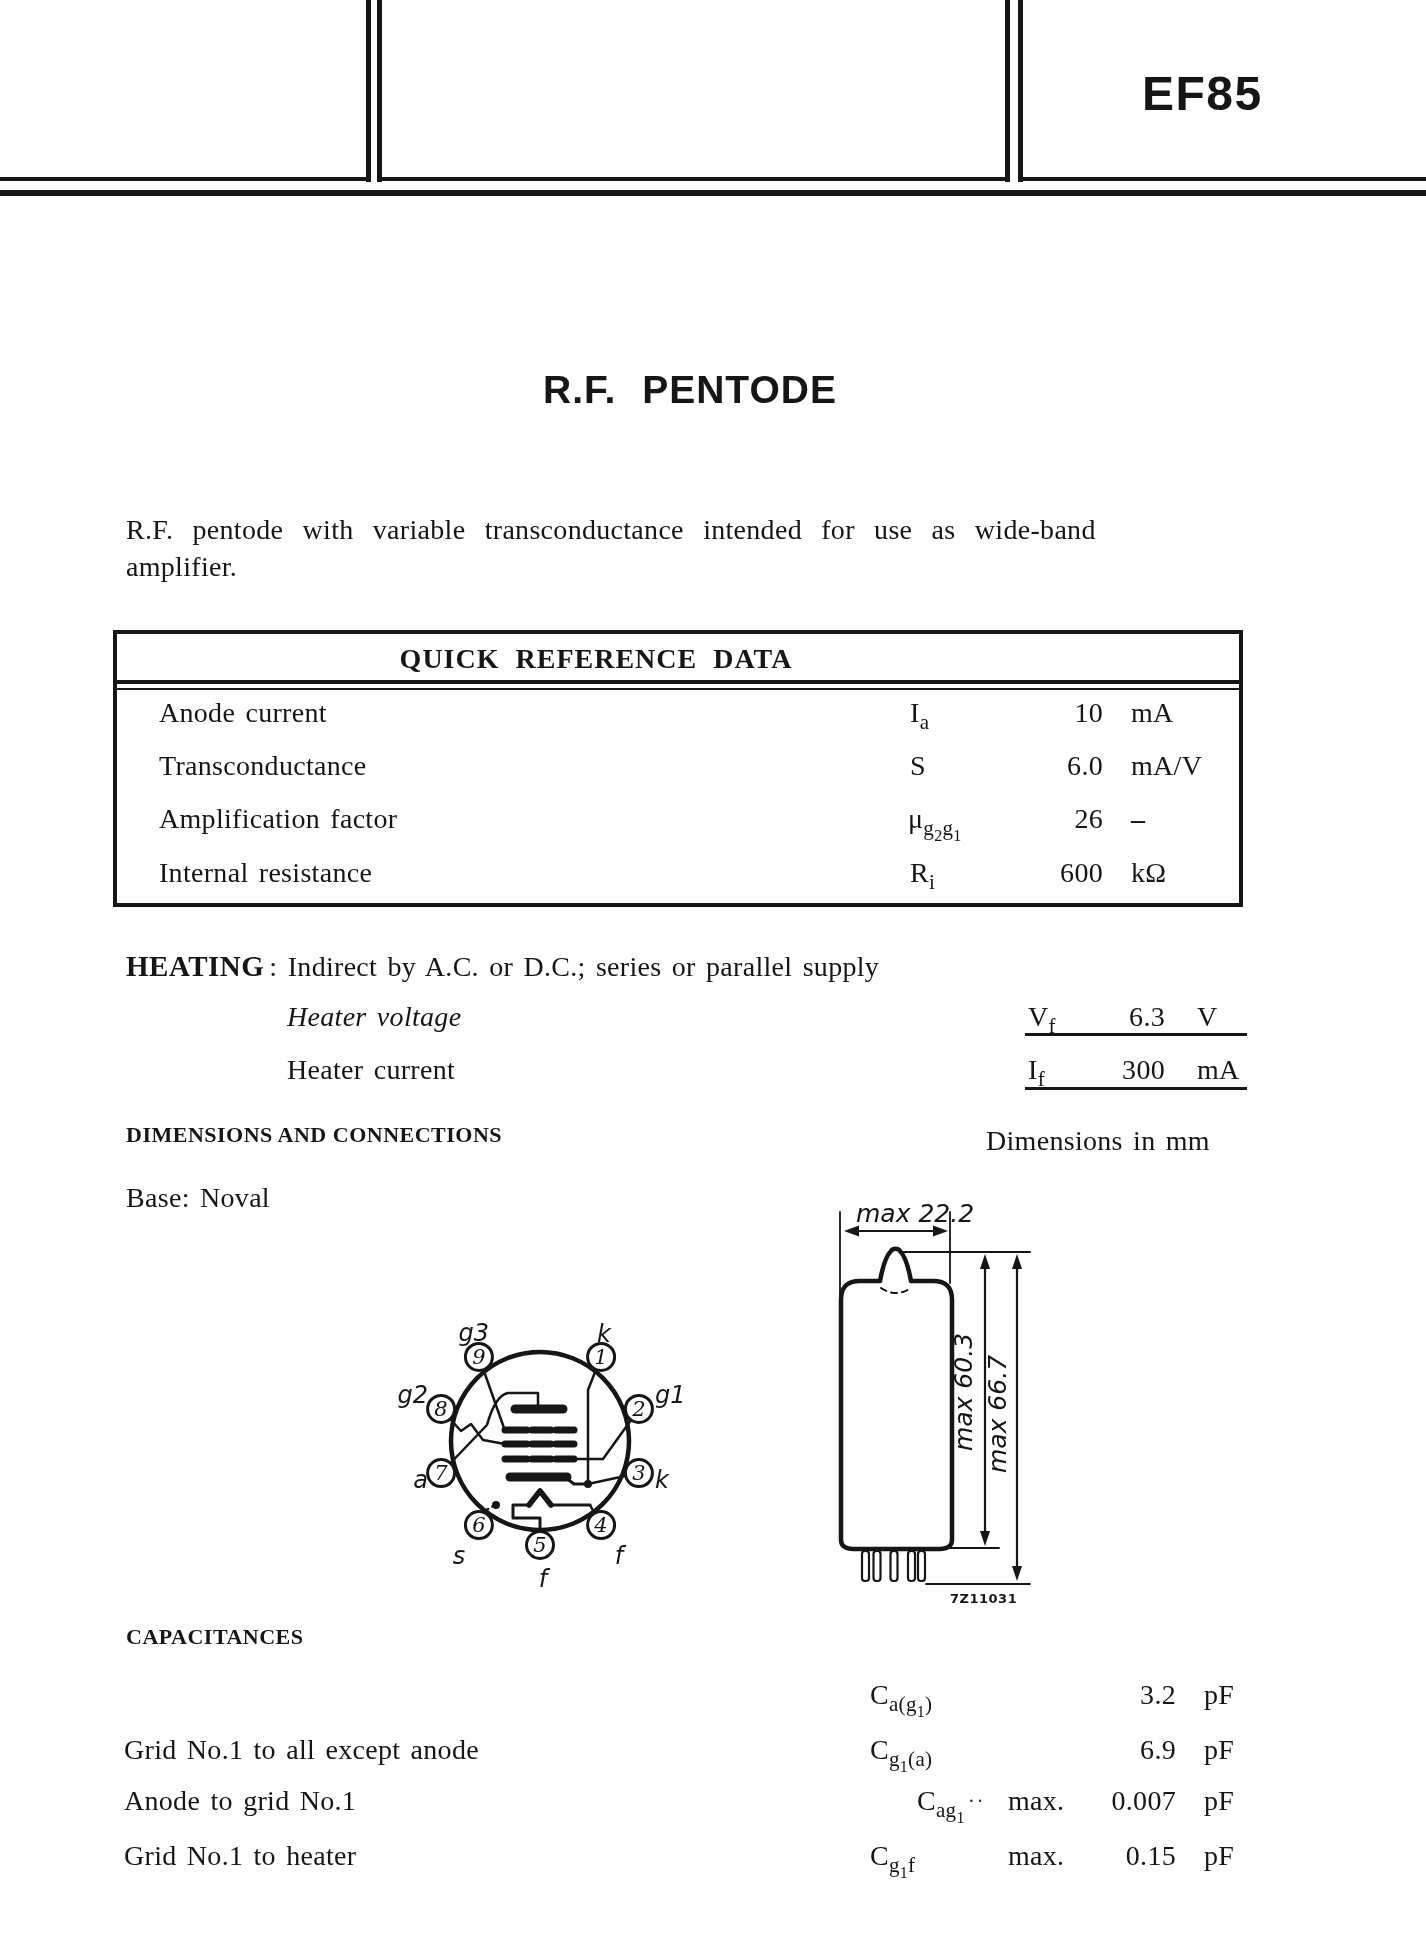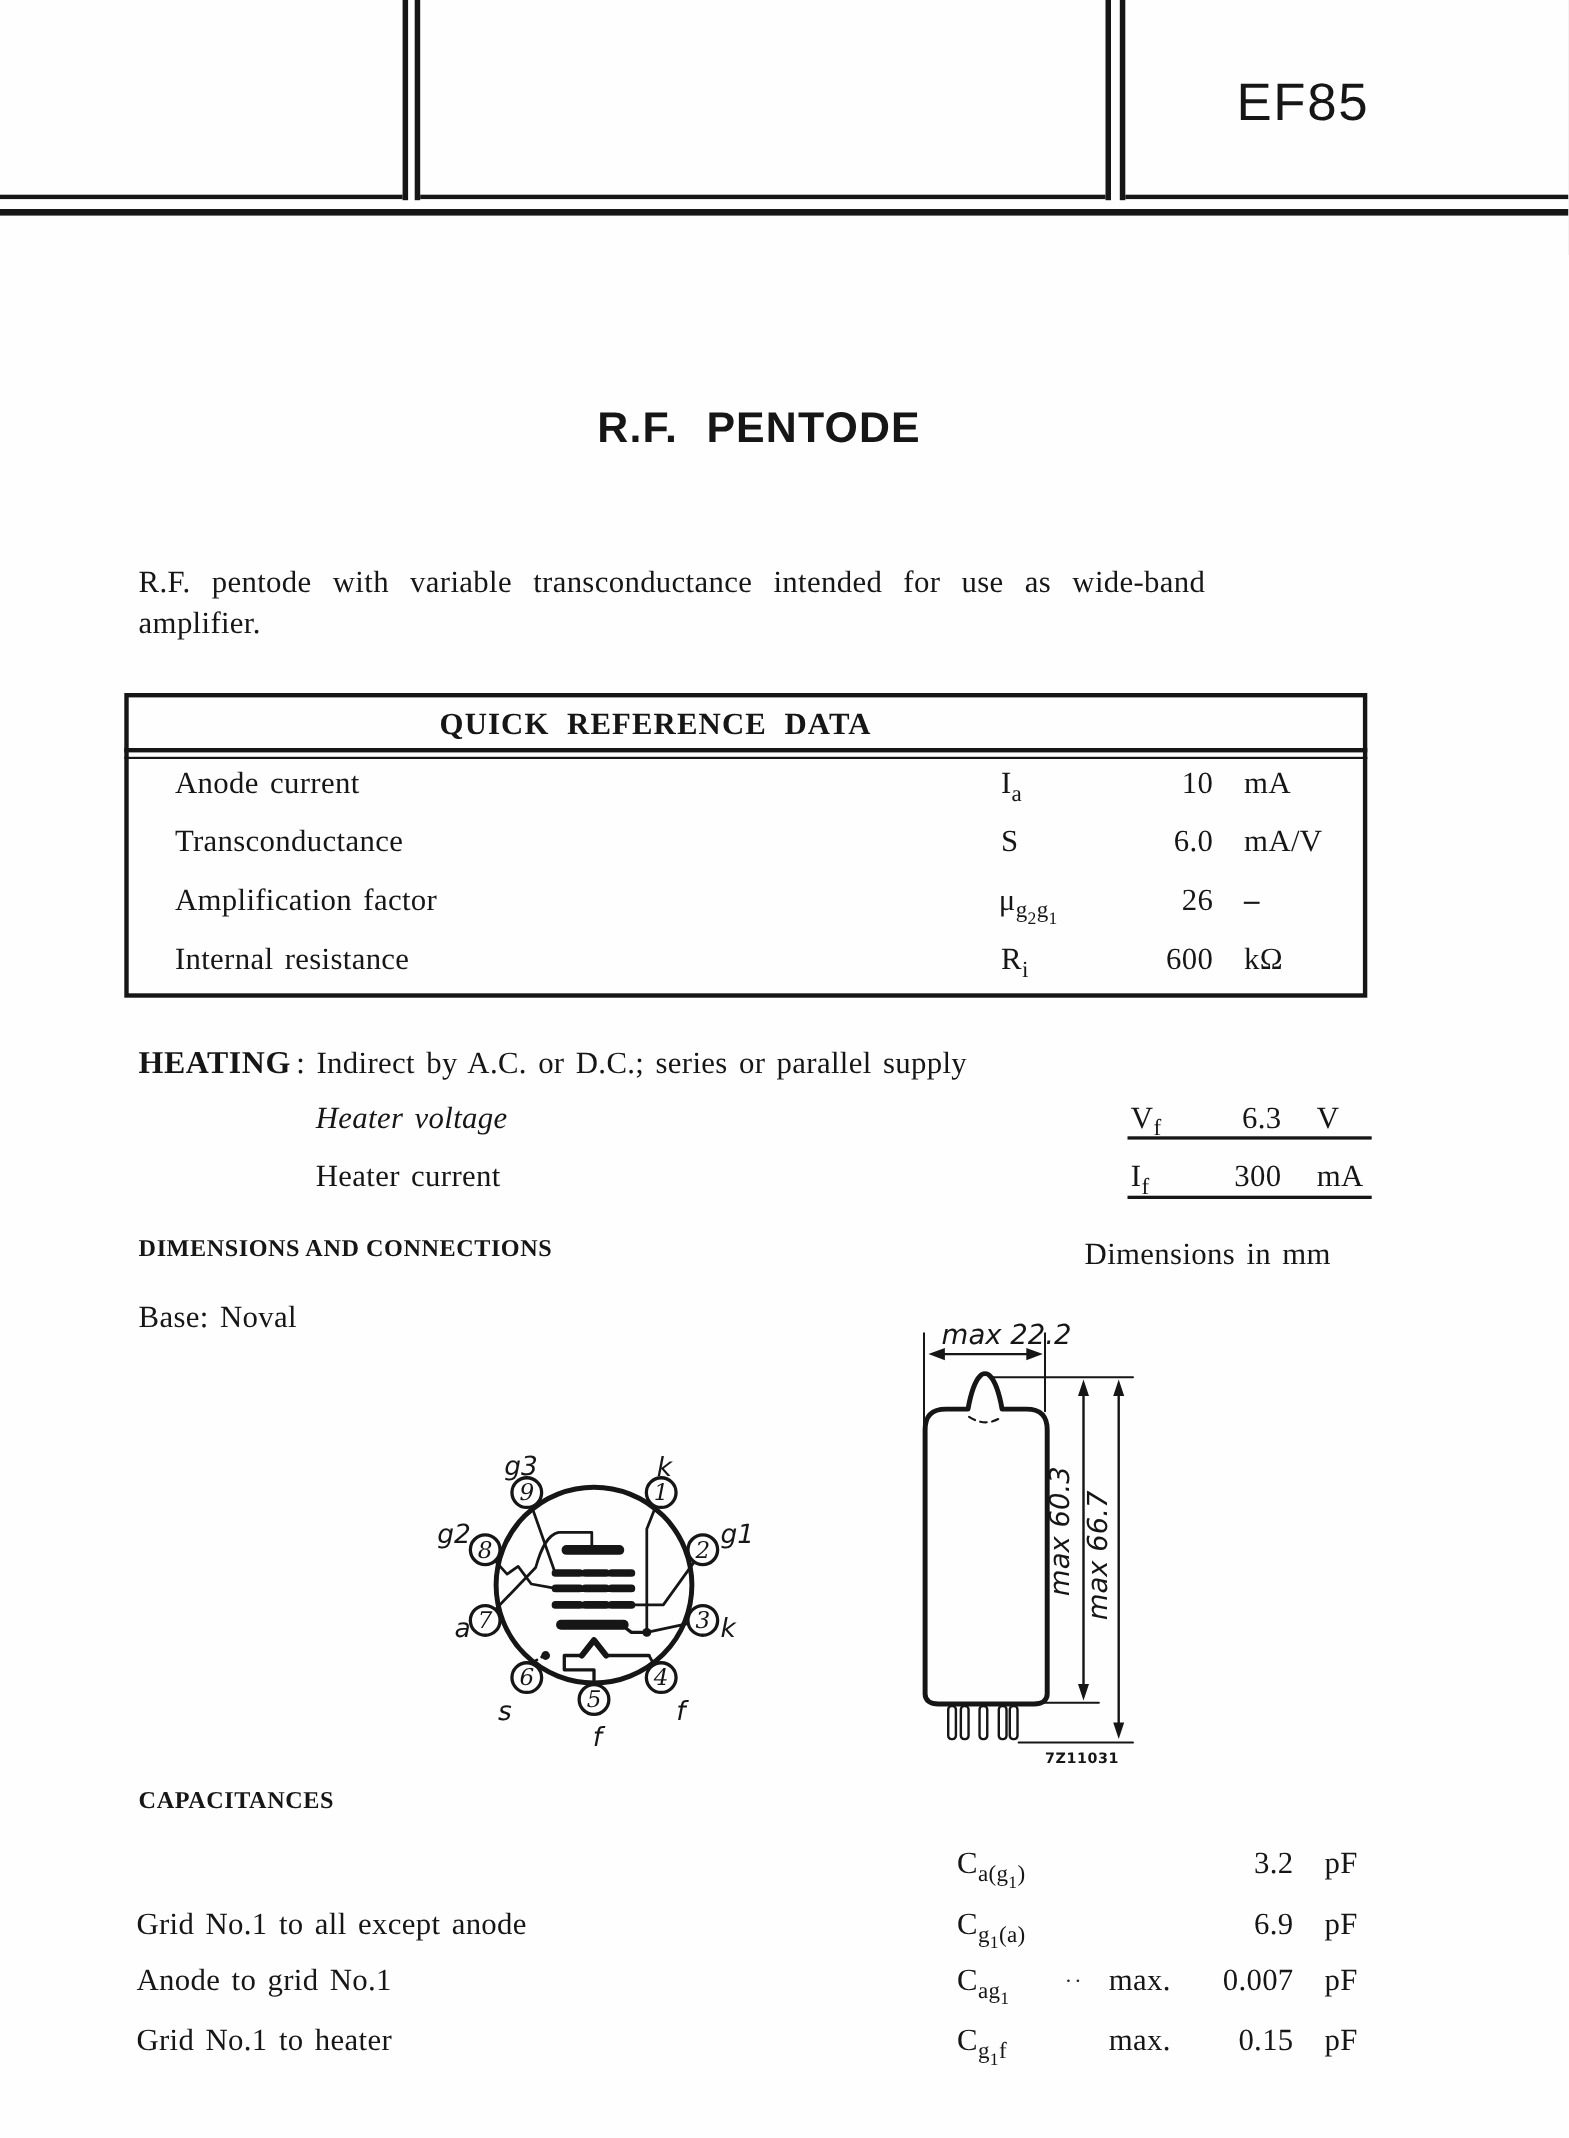--- a/index.html
+++ b/index.html
@@ -5,21 +5,21 @@
   html,body{margin:0;padding:0;background:#e8e8e8;}
   #page{
     position:relative;width:1426px;height:1944px;background:#fefefe;
     font-family:"Liberation Serif",serif;color:#161616;overflow:hidden;
     margin:0 auto;
   }
   .abs{position:absolute;}
   .rule{position:absolute;background:#161616;}
   .body-text{font-size:28px;line-height:34px;white-space:nowrap;letter-spacing:0.3px;word-spacing:3px;}
   .bold{font-weight:bold;}
-  .part-number{font-family:"Liberation Sans",sans-serif;font-weight:normal;font-size:48px;letter-spacing:1.5px;}
+  .part-number{font-family:"Liberation Sans",sans-serif;font-weight:bold;font-size:48px;letter-spacing:1.5px;margin-left:18px;}
   .doc-title{font-family:"Liberation Sans",sans-serif;font-weight:bold;font-size:39px;letter-spacing:1px;word-spacing:14px;text-align:center;white-space:nowrap;}
   .intro-line{font-size:28px;white-space:nowrap;word-spacing:12px;letter-spacing:0.3px;}
   .section-heading{font-size:22px;font-weight:bold;white-space:nowrap;letter-spacing:0.2px;}
   .table-frame{position:absolute;border:4px solid #161616;background:transparent;}
   .val{text-align:right;}
   
   .sym-b{font-size:28px;}
   .sym-s{font-size:21px;vertical-align:-7px;}
   .sym-ss{font-size:16px;vertical-align:-13px;}
   .leader-dots{font-size:20px;letter-spacing:2px;color:#2a2a2a;}
@@ -220,21 +220,21 @@
   </div>
   <div class="abs" style="left:0;top:1733px;width:1426px;height:34px;">
     <span class="abs body-text" style="left:124px;">Grid No.1 to all except anode</span>
     <span class="abs body-text" style="left:870px;"><span class="sym-b">C</span><span class="sym-s">g</span><span class="sym-ss">1</span><span class="sym-s">(a)</span></span>
     <span class="abs body-text" style="left:1008px;"></span>
     <span class="abs body-text val" style="left:1050px;width:126px;">6.9</span>
     <span class="abs body-text" style="left:1204px;">pF</span>
   </div>
   <div class="abs" style="left:0;top:1784px;width:1222px;height:34px;">
     <span class="abs body-text" style="left:124px;">Anode to grid No.1</span>
-    <span class="abs body-text" style="left:870px;"><span class="sym-b">C</span><span class="sym-s">ag</span><span class="sym-ss">1</span></span>
+    <span class="abs body-text" style="left:917px;"><span class="sym-b">C</span><span class="sym-s">ag</span><span class="sym-ss">1</span></span>
     <span class="abs leader-dots" style="left:968px;top:6px;">··</span>
     <span class="abs body-text" style="left:1008px;">max.</span>
     <span class="abs body-text val" style="left:1050px;width:126px;">0.007</span>
     <span class="abs body-text" style="left:1204px;">pF</span>
   </div>
   <div class="abs" style="left:0;top:1839px;width:1426px;height:34px;">
     <span class="abs body-text" style="left:124px;">Grid No.1 to heater</span>
     <span class="abs body-text" style="left:870px;"><span class="sym-b">C</span><span class="sym-s">g</span><span class="sym-ss">1</span><span class="sym-s">f</span></span>
     <span class="abs body-text" style="left:1008px;">max.</span>
     <span class="abs body-text val" style="left:1050px;width:126px;">0.15</span>

